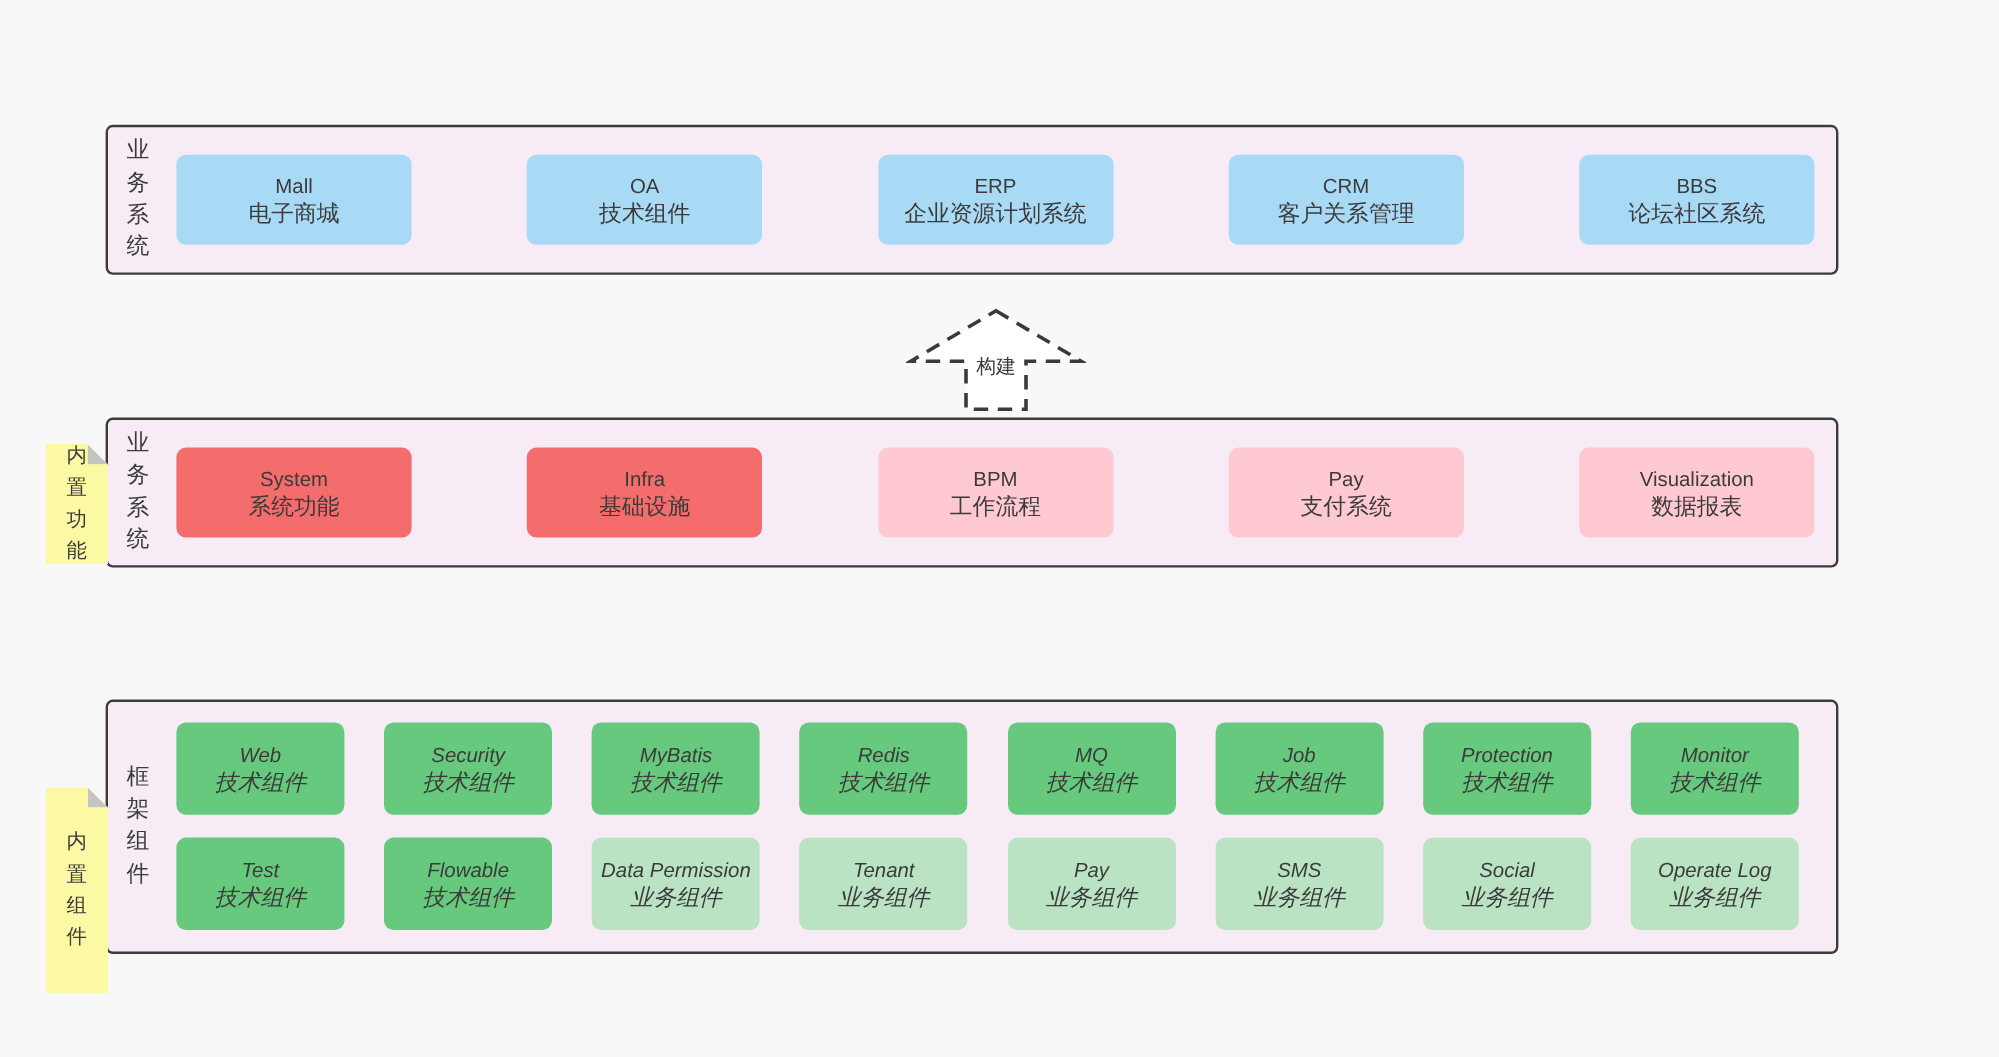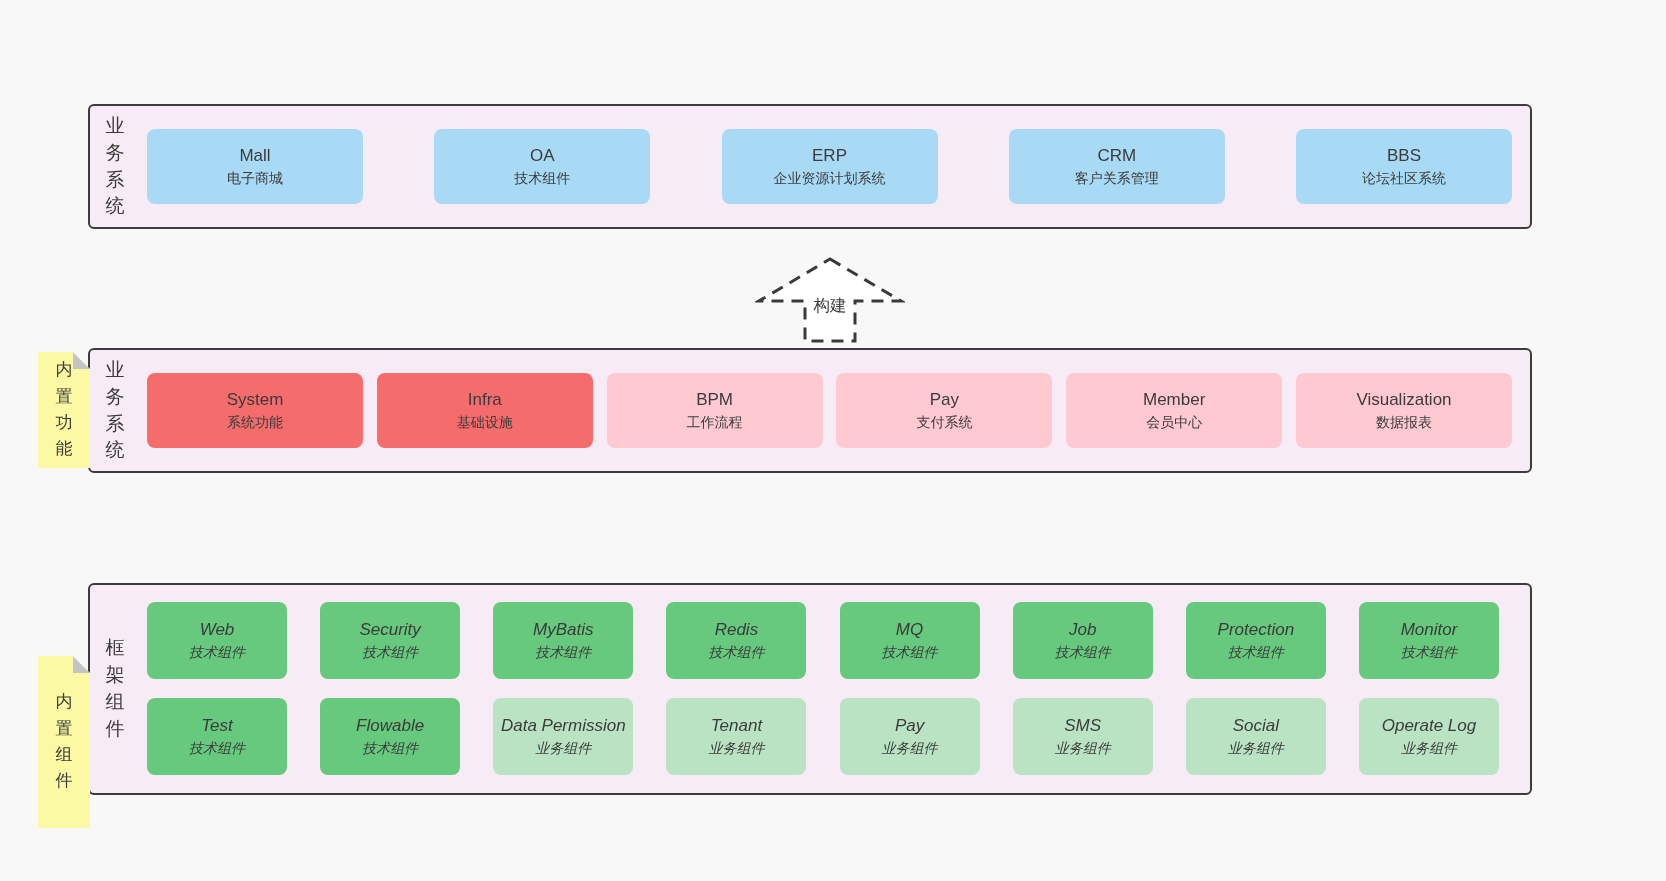--- a/index.html
+++ b/index.html
@@ -18,41 +18,41 @@
                     text-align:center;color:var(--text,#3b3b3b);}
 
   .boxes{position:absolute;left:57px;right:18px;top:0;bottom:0;display:flex;
          align-items:center;justify-content:space-between;}
   .bot-rows{position:absolute;left:57px;right:31px;top:17px;bottom:18px;display:flex;
             flex-direction:column;justify-content:space-between;font-style:italic;}
   .brow{display:flex;justify-content:space-between;}
 
   .box{border-radius:8px;display:flex;flex-direction:column;align-items:center;
        justify-content:center;text-align:center;box-sizing:border-box;padding:4px 6px;}
-  .row6 .box{width:216px;height:75px;}
+  .row6 .box{width:196px;height:75px;}
   .brow .box{width:140px;height:77px;}
   .bt{font-size:17px;line-height:23px;}
-  .bs{font-size:14px;line-height:23px;}
+  .bs{font-size:19px;line-height:23px;}
   .v-blue{background:var(--blue,#a9daf5);}
   .v-red{background:var(--red,#f56c6c);}
   .v-pink{background:var(--pink,#ffc9d2);}
   .v-green{background:var(--green,#67c97d);}
   .v-green-light{background:var(--green-light,#bae3c3);}
 
   .arrow{position:absolute;width:150px;height:88px;left:755px;}
   .arrow.a1{top:256px;}
   .arrow.a2{top:488px;}
   .arrow svg{display:block;}
   .arrow .alabel{position:absolute;left:50%;top:38px;transform:translateX(-50%);
                  background:#ffffff;padding:1px 5px;font-size:16.5px;color:var(--text,#3b3b3b);}
 
   .note{position:absolute;left:38px;width:52px;background:var(--note-yellow,#fbf9a3);
         z-index:3;display:flex;align-items:center;justify-content:center;
         clip-path:polygon(0 0,calc(100% - 17px) 0,100% 17px,100% 100%,0 100%);}
-  .note.n1{top:352px;height:116px;}
+  .note.n1{top:370px;height:100px;}
   .note.n2{top:656px;height:172px;}
   .note .fold{position:absolute;top:0;right:0;width:17px;height:17px;
               background:var(--fold-gray,#c4c4c4);
               clip-path:polygon(0 0,100% 100%,0 100%);}
   .note .vtxt{width:1.1em;word-break:break-all;line-height:1.55;font-size:17px;
               text-align:center;color:var(--text,#3b3b3b);position:relative;}
 </style>
 </head>
 <body>
 
@@ -108,24 +108,20 @@
         </div>
         <div class="box v-pink">
           <div class="bt">BPM</div>
           <div class="bs">工作流程</div>
         </div>
         <div class="box v-pink">
           <div class="bt">Pay</div>
           <div class="bs">支付系统</div>
         </div>
         <div class="box v-pink">
-          <div class="bt">Member</div>
-          <div class="bs">会员中心</div>
-        </div>
-        <div class="box v-pink">
           <div class="bt">Visualization</div>
           <div class="bs">数据报表</div>
         </div>
       </div>
   </section>
 
 
   <section class="panel bot">
     <div class="side-label">
       <div class="vtxt">框架组件</div>

